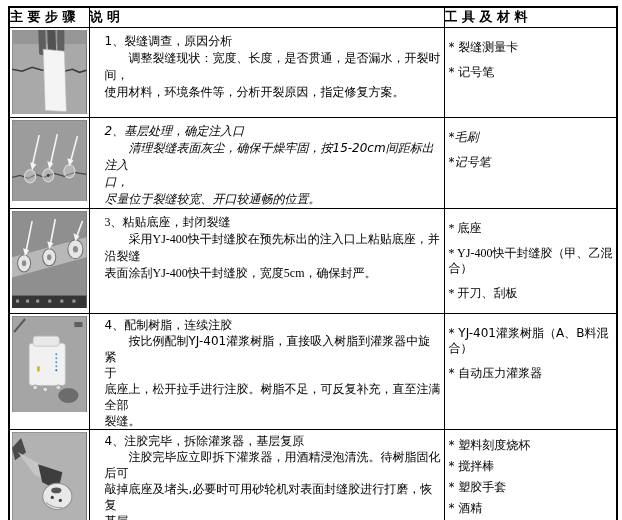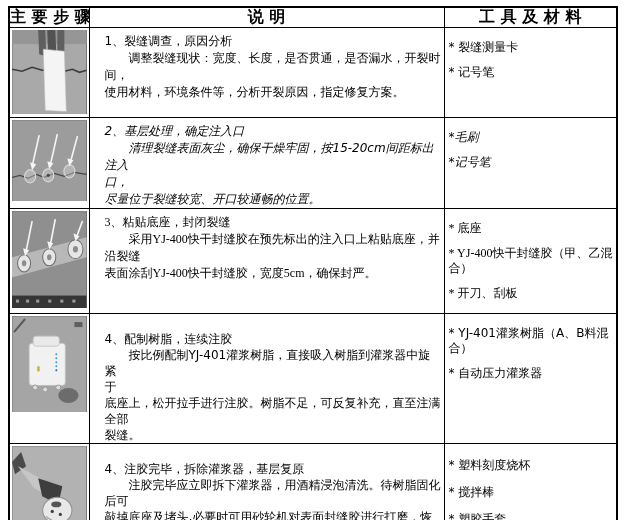--- a/index.html
+++ b/index.html
@@ -24,45 +24,45 @@
   col.c1 { width: 80px; }
   col.c2 { width: 355px; }
   col.c3 { width: 173px; }
   tr.hrow { height: 20px; }
   tr.r1 { height: 90px; }
   tr.r2 { height: 87px; font-style: italic; }
   tr.r3 { height: 103px; font-family: Liberation Serif, serif; }
   tr.r4 { height: 102px; }
   tr.r5 { height: 105px; }
   th.hcell {
-    font-size: 16px;
+    font-size: 13px;
     font-weight: bold;
-    text-align: center;
+    text-align: left;
     vertical-align: middle;
     white-space: pre;
     line-height: 18px;
   }
   td.photo-cell { padding: 2px; background: #fff; }
   .photo { width: 100%; height: 100%; }
   .photo svg { display: block; width: 100%; height: 100%; }
   td.desc-cell {
     padding: 5px 2px 0 3px;
     font-size: 12px;
     line-height: 17px;
   }
-  td.desc-cell.tight { line-height: 16px; padding-top: 17px; }
+  td.desc-cell.tight { line-height: 16px; padding-top: 3px; }
   .line { white-space: pre-wrap; margin-left: 12px; }
   td.tools-cell {
     vertical-align: middle;
     padding: 2px 2px 2px 4px;
     font-size: 12px;
     line-height: 15px;
   }
   .tool { margin: 10px 0; white-space: pre-wrap; }
-  td.tools-cell.compact .tool { margin: 12px 0; }
+  td.tools-cell.compact .tool { margin: 6px 0; }
 </style>
 </head>
 <body>
 
 <table class="proc">
   <colgroup>
       <col class="c1">
       <col class="c2">
       <col class="c3">
     </colgroup>

